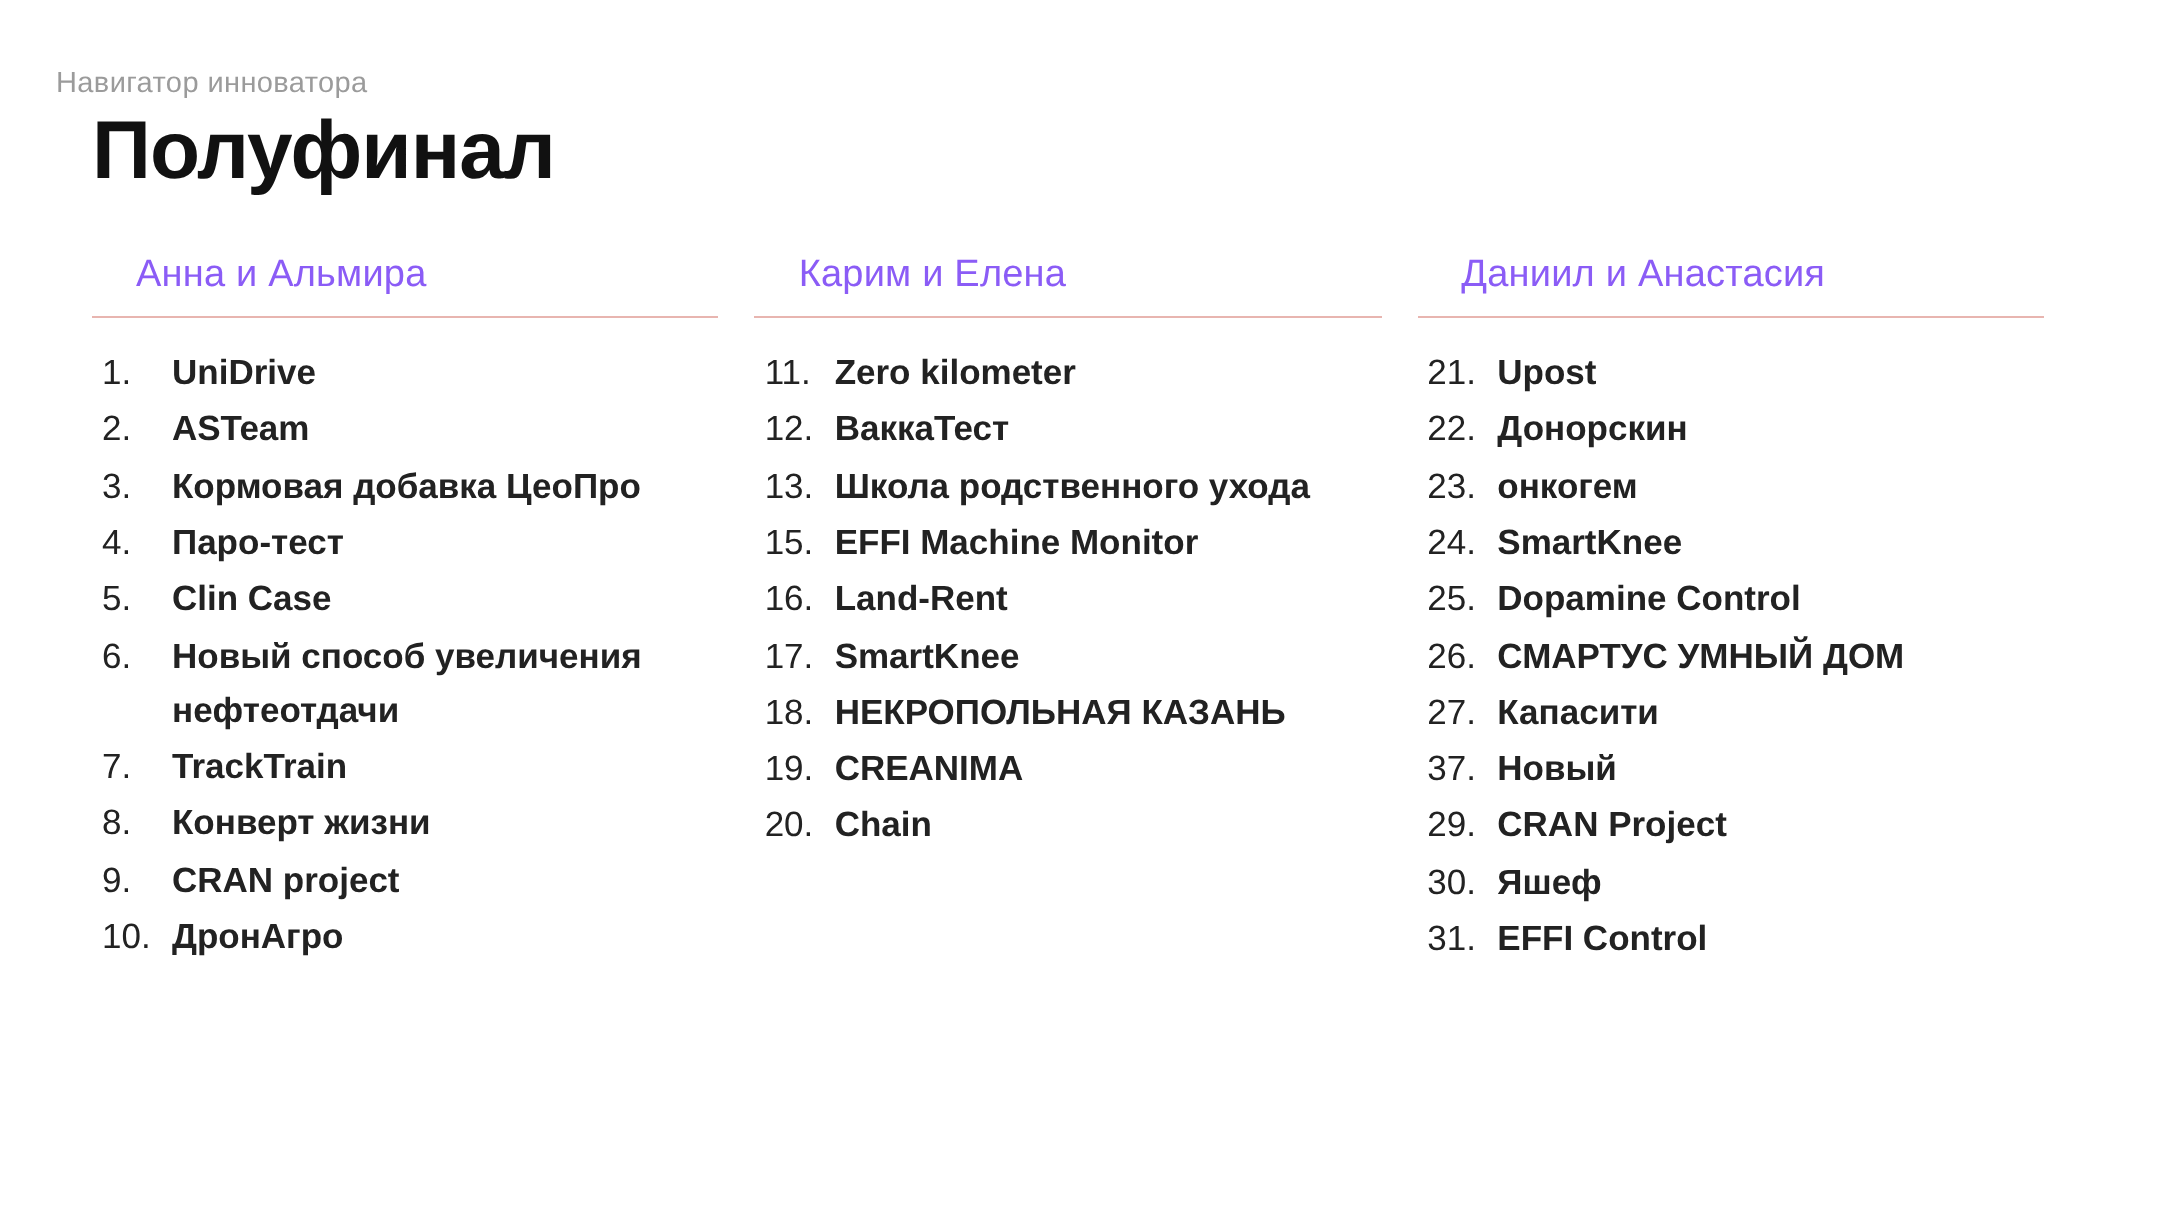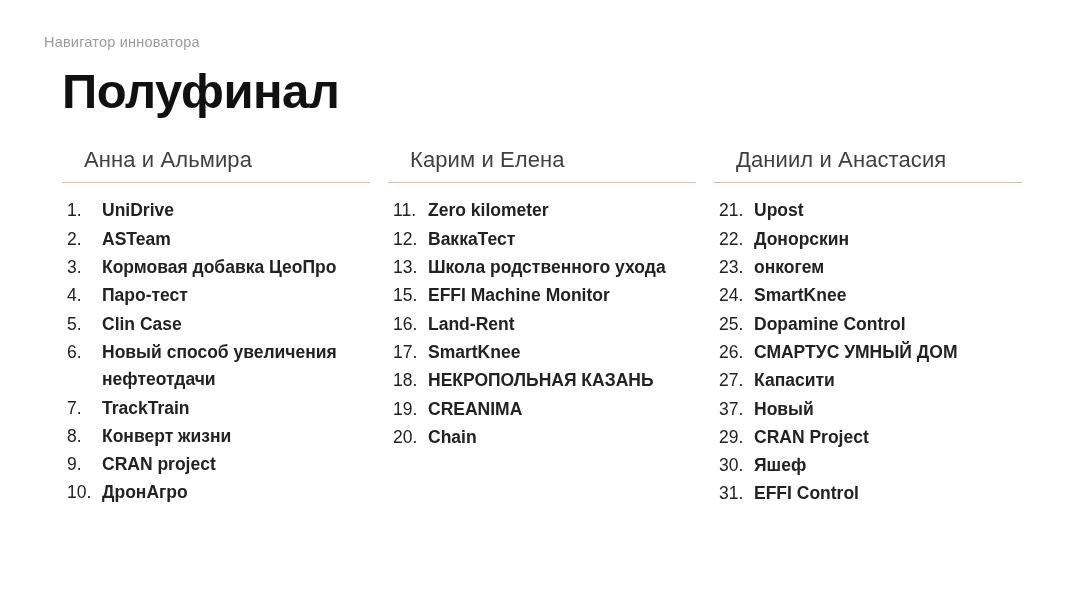--- a/index.html
+++ b/index.html
@@ -12,51 +12,51 @@
     background: #ffffff;
     font-family: "Liberation Sans", sans-serif;
     color: #1a1a1a;
     overflow: hidden;
   }
   .slide {
     position: relative;
     width: 1080px;
     height: 607px;
     box-sizing: border-box;
-    padding: 34px 40px 0 40px;
+    padding: 34px 40px 0 24px;
     border-radius: 22px;
   }
   .kicker {
     font-size: 14.5px;
     color: #9b9b9b;
     letter-spacing: 0.2px;
     margin: 0 0 0 4px;
   }
   .title {
-    font-size: 49px;
+    font-size: 41px;
     font-weight: bold;
     letter-spacing: -0.5px;
     color: #111111;
-    margin: 16px 0 0 22px;
+    margin: 4px 0 0 22px;
     line-height: 1.05;
   }
   .columns {
     display: flex;
     margin-top: 30px;
     padding-left: 22px;
     gap: 0;
   }
   .column {
     width: 350px;
     box-sizing: border-box;
     padding-right: 18px;
   }
   .col-head {
-    font-size: 22px;
-    color: #404040;
+    font-size: 19px;
+    color: #8b5cf6;
     padding: 0 0 9px 22px;
     border-bottom: 1.4px solid #e8b5b0;
     letter-spacing: 0.1px;
   }
   .list {
     margin: 14px 0 0 0;
     padding: 0;
     list-style: none;
   }
   .list li {

